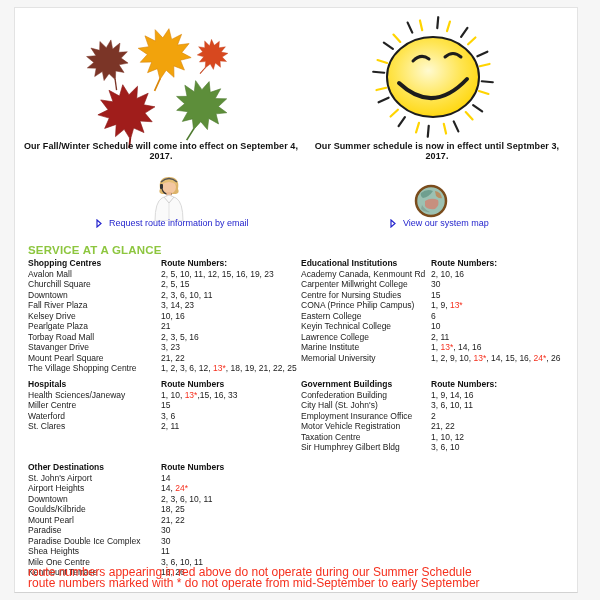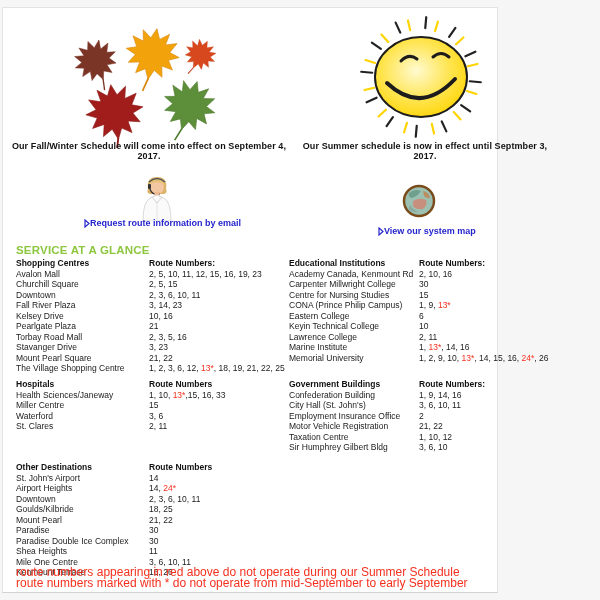--- a/index.html
+++ b/index.html
@@ -5,43 +5,43 @@
   * { margin:0; padding:0; box-sizing:border-box; }
   html,body { width:600px; height:600px; }
   body {
     background:#f6f6f6;
     font-family:"Liberation Sans", sans-serif;
     color:#1b1b1b;
     position:relative;
     overflow:hidden;
   }
   .content {
-    position:absolute; left:2px; top:7px; width:496px; height:586px;
+    position:absolute; left:14px; top:7px; width:564px; height:586px;
     background:#ffffff;
     border:1px solid #e3e3e3;
     border-bottom-color:#d2d2d2;
   }
   .abs { position:absolute; }
 
   .caption {
     position:absolute; top:133px;
     font-size:9px; font-weight:bold; color:#111; text-align:center;
     letter-spacing:0.1px;
   }
   .caption.fall { left:0; width:292px; }
   .caption.summer { left:296px; width:252px; }
 
   .link {
     position:absolute; top:210px;
-    font-size:9px; font-weight:bold; color:#2525cd;
-    display:flex; align-items:center; gap:0;
+    font-size:9px; font-weight:normal; color:#2525cd;
+    display:flex; align-items:center; gap:7px;
     text-decoration:none; cursor:pointer; white-space:nowrap;
   }
   .link.email { left:81px; }
-  .link.map { left:375px;margin-top:8px; }
+  .link.map { left:375px; }
   .tri { display:inline-block; line-height:0; }
 
   .glance-title {
     position:absolute; left:13px; top:236px;
     font-size:11.5px; font-weight:bold; color:#8dc63f; letter-spacing:0.2px;
   }
 
   .section {
     position:absolute;
     display:grid;

